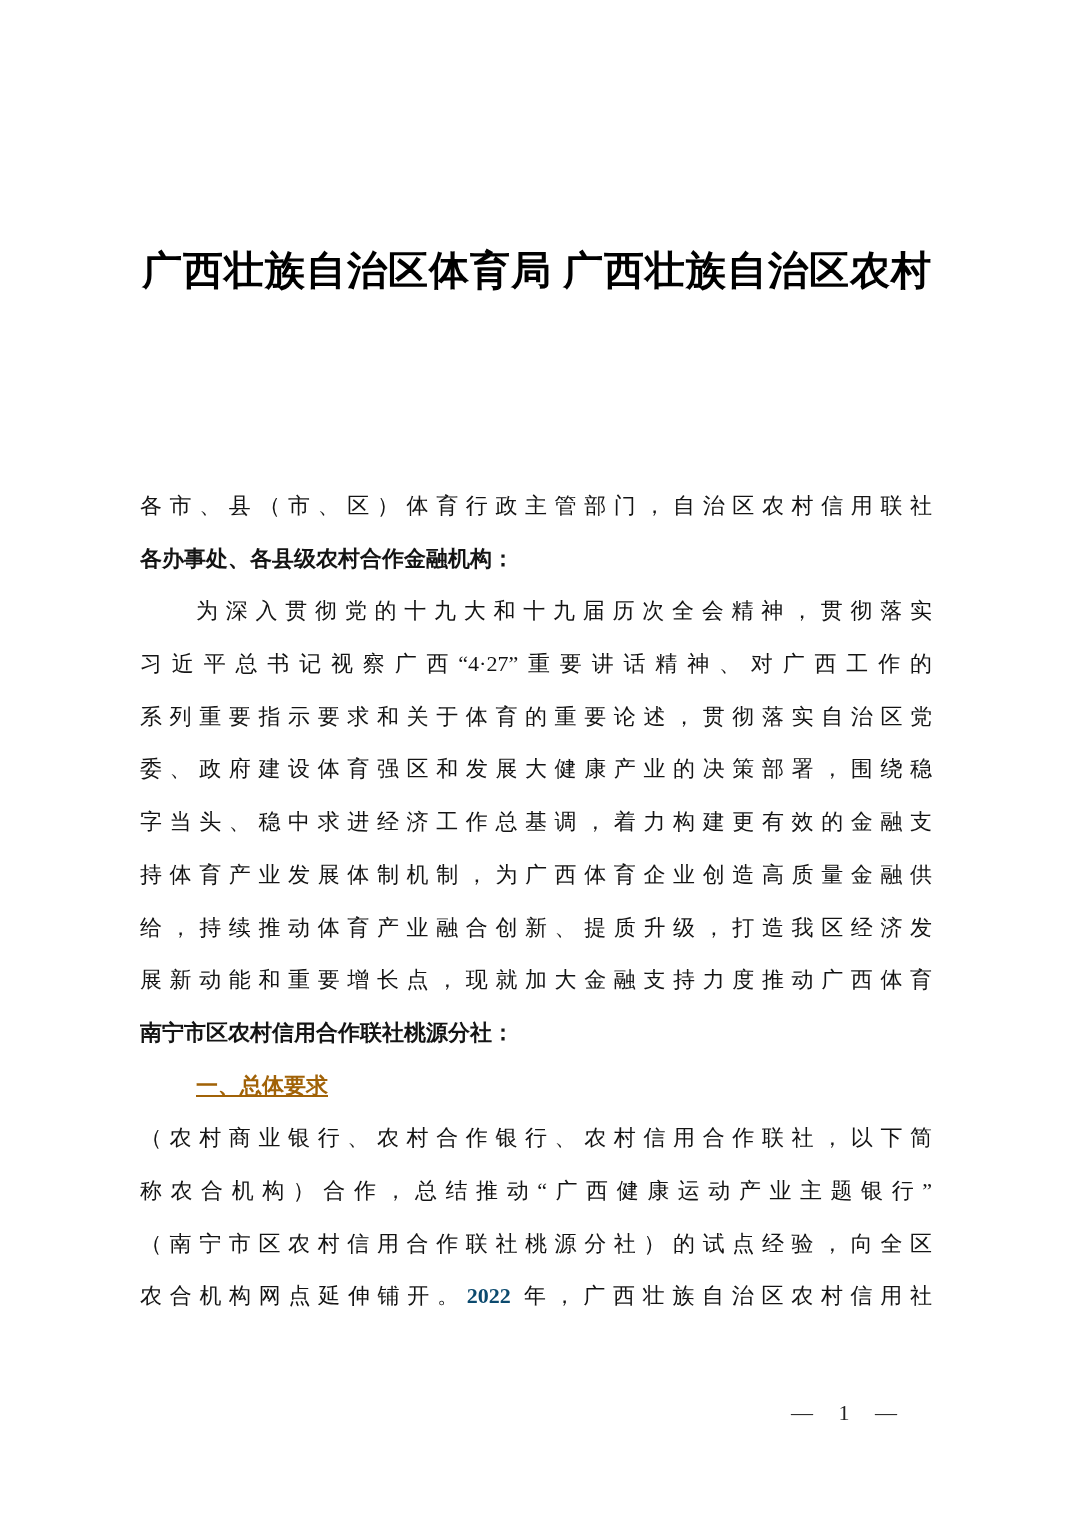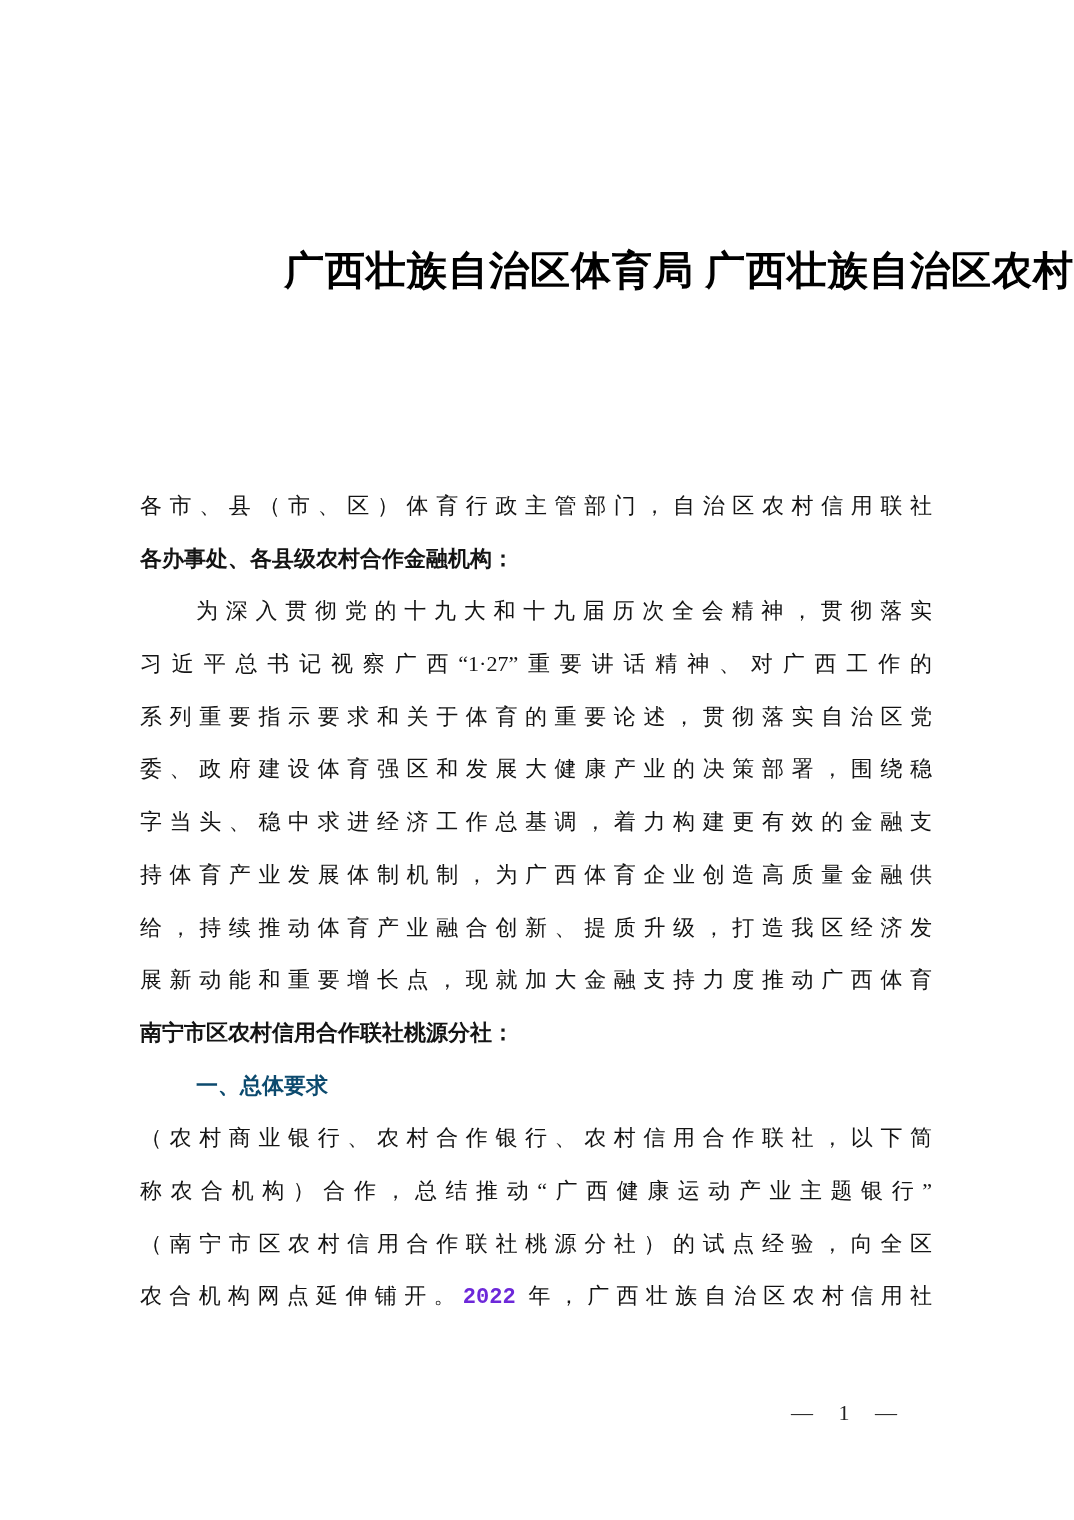--- a/index.html
+++ b/index.html
@@ -16,21 +16,21 @@
     color: #000000;
     font-family: "Liberation Serif", "DejaVu Serif", serif;
     overflow: hidden;
   }
   
   .title-block {
     position: absolute;
     top: 243px;
     left: 0;
     width: 100%;
-    text-align: right;
+    text-align: center;
   }
   .title-line {
     font-size: 40px;
     line-height: 55px;
     font-weight: 700;
     letter-spacing: 1px;
     color: #000000;
     font-family: "Liberation Serif", "DejaVu Serif", serif;
   }
   
@@ -53,28 +53,29 @@
     padding-left: 56px;
   }
   .line.last-left {
     text-align: left;
     text-align-last: left;
     font-weight: bold;
   }
   .line.heading {
     font-family: "Liberation Sans", "DejaVu Sans", sans-serif;
     font-weight: 700;
-    color: #0c4a6e;
+    color: #a16207;
     text-align: left;
     text-align-last: left;
+    text-decoration: underline;
   }
   .em-num {
     font-weight: 700;
-    font-family: Liberation Mono, monospace;
-    color: #6d28d9;
+    font-family: Liberation Serif, serif;
+    color: #0c4a6e;
   }
   
   .footer {
     position: absolute;
     top: 1398px;
     right: 176px;
     font-size: 22px;
     line-height: 30px;
     color: #222222;
     word-spacing: 18px;
@@ -91,21 +92,21 @@
     <div class="title-line">广西壮族自治区体育局 广西壮族自治区农村</div>
   </div>
 
   <div class="body-block">
       <div class="paragraph">
         <div class="line">各市、县（市、区）体育行政主管部门，自治区农村信用联社</div>
         <div class="line last-left">各办事处、各县级农村合作金融机构：</div>
       </div>
       <div class="paragraph">
         <div class="line indent">为深入贯彻党的十九大和十九届历次全会精神，贯彻落实</div>
-        <div class="line">习近平总书记视察广西“1·27”重要讲话精神、对广西工作的</div>
+        <div class="line">习近平总书记视察广西“4·27”重要讲话精神、对广西工作的</div>
         <div class="line">系列重要指示要求和关于体育的重要论述，贯彻落实自治区党</div>
         <div class="line">委、政府建设体育强区和发展大健康产业的决策部署，围绕稳</div>
         <div class="line">字当头、稳中求进经济工作总基调，着力构建更有效的金融支</div>
         <div class="line">持体育产业发展体制机制，为广西体育企业创造高质量金融供</div>
         <div class="line">给，持续推动体育产业融合创新、提质升级，打造我区经济发</div>
         <div class="line">展新动能和重要增长点，现就加大金融支持力度推动广西体育</div>
         <div class="line last-left">南宁市区农村信用合作联社桃源分社：</div>
       </div>
       <div class="paragraph">
         <div class="line heading indent last-left">一、总体要求</div>

